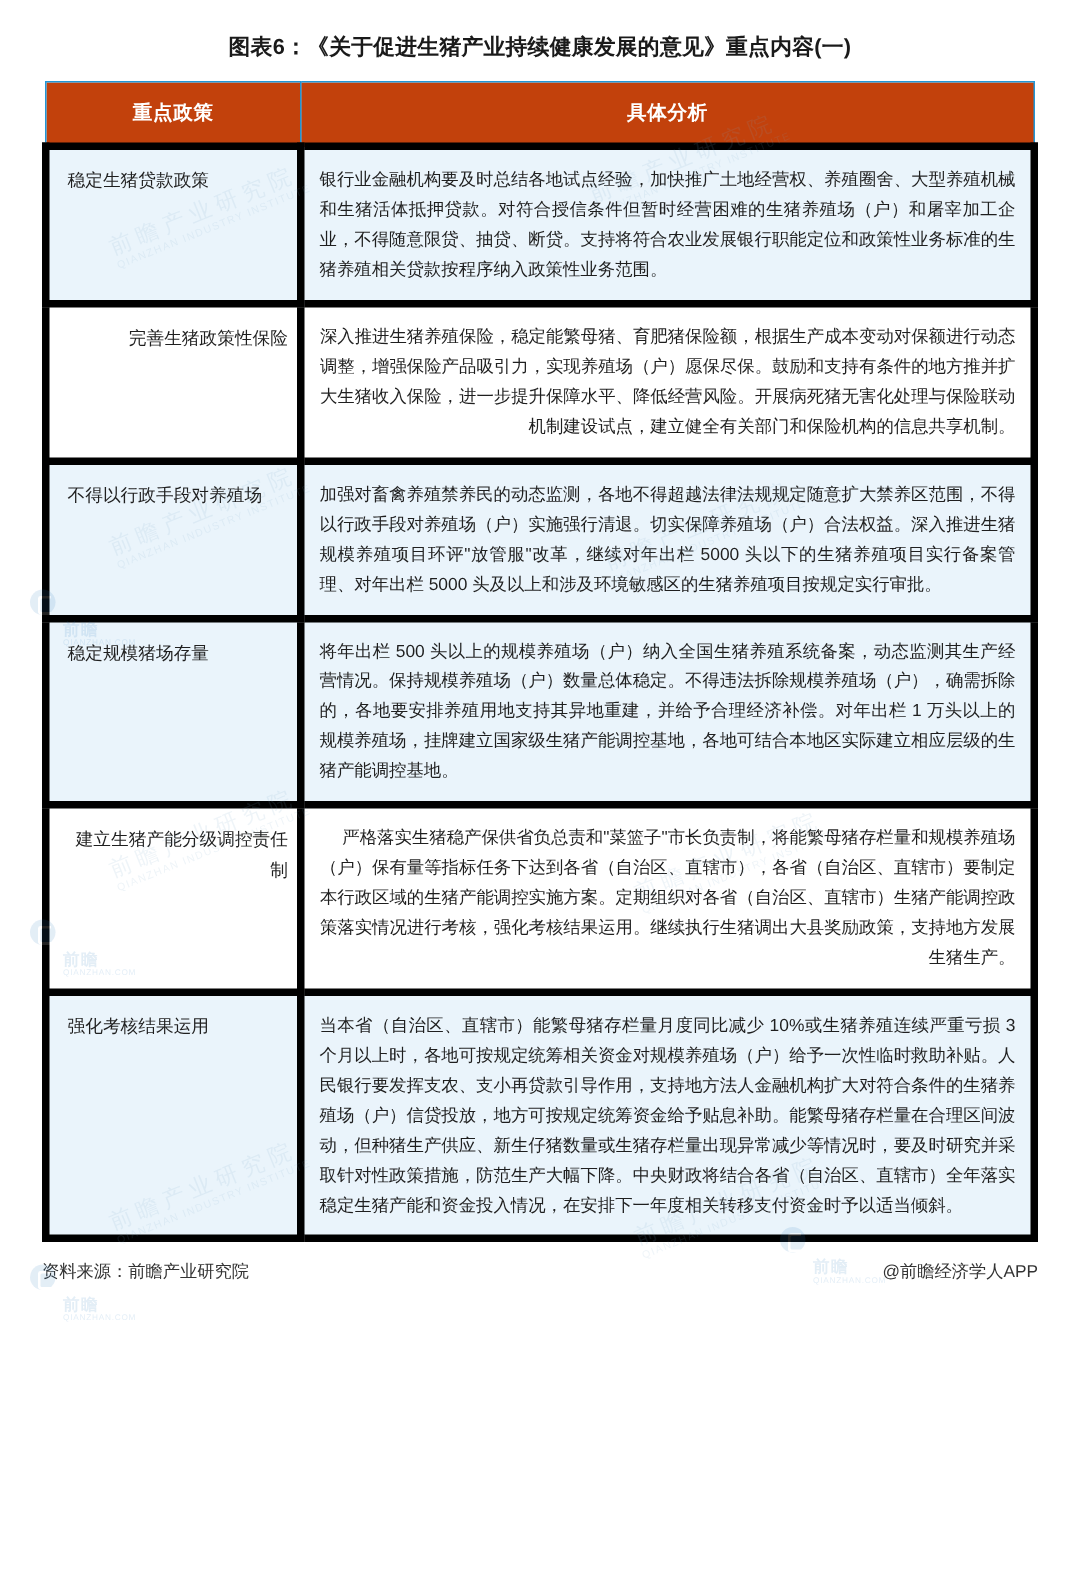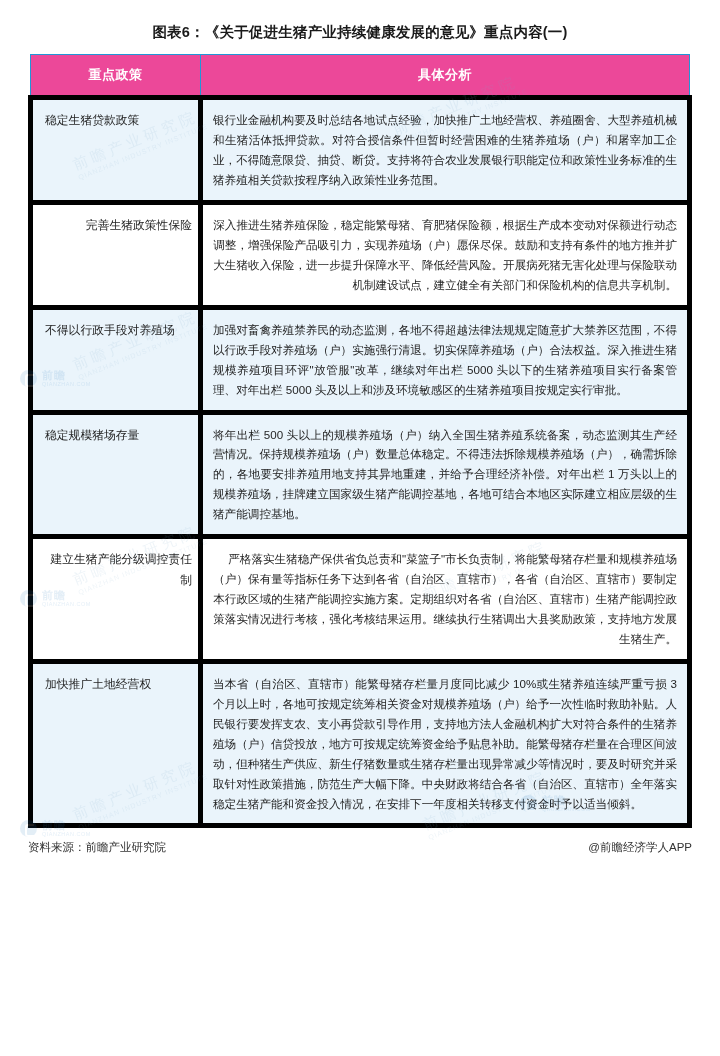--- a/index.html
+++ b/index.html
@@ -31,21 +31,21 @@
     margin: 0 0 12px 0;
     line-height: 1.4;
   }
   table.main {
     width: 100%;
     border-collapse: collapse;
     table-layout: fixed;
     border: 1px solid #bcd9f0;
   }
   table.main th {
-    background: #ec4899;
+    background: #c2410c;
     color: #ffffff;
     font-size: 13px;
     font-weight: bold;
     text-align: center;
     padding: 11px 6px;
     border: 1px solid #2196d6;
     letter-spacing: 0.5px;
   }
   table.main col.c1 { width: 170px; }
   table.main td {
@@ -109,21 +109,21 @@
   }
   .wm-logo .circle:after {
     content: "";
     position: absolute;
     left: 5px; top: 4px;
     width: 7px; height: 9px;
     border: 2px solid #fff;
     border-right: none;
     border-radius: 3px 0 0 3px;
   }
-  .wm-logo .txt { line-height: 1.05; }
+  .wm-logo .txt { line-height: 1.05; margin-top: 45px; }
   .wm-logo .txt .l1 { font-size: 11px; color: #2f7fc0; letter-spacing: 1px; font-weight: bold; }
   .wm-logo .txt .l2 { font-size: 5.5px; color: #2f7fc0; letter-spacing: 0.5px; }
 </style>
 </head>
 <body>
 
 <div class="page">
 
   <div class="title">图表6：《关于促进生猪产业持续健康发展的意见》重点内容(一)</div>
 
@@ -153,21 +153,21 @@
       </tr>
       <tr class="odd">
         <td class="policy">稳定规模猪场存量</td>
         <td class="detail">将年出栏 500 头以上的规模养殖场（户）纳入全国生猪养殖系统备案，动态监测其生产经营情况。保持规模养殖场（户）数量总体稳定。不得违法拆除规模养殖场（户），确需拆除的，各地要安排养殖用地支持其异地重建，并给予合理经济补偿。对年出栏 1 万头以上的规模养殖场，挂牌建立国家级生猪产能调控基地，各地可结合本地区实际建立相应层级的生猪产能调控基地。</td>
       </tr>
       <tr class="even">
         <td class="policy">建立生猪产能分级调控责任制</td>
         <td class="detail">严格落实生猪稳产保供省负总责和"菜篮子"市长负责制，将能繁母猪存栏量和规模养殖场（户）保有量等指标任务下达到各省（自治区、直辖市），各省（自治区、直辖市）要制定本行政区域的生猪产能调控实施方案。定期组织对各省（自治区、直辖市）生猪产能调控政策落实情况进行考核，强化考核结果运用。继续执行生猪调出大县奖励政策，支持地方发展生猪生产。</td>
       </tr>
       <tr class="odd">
-        <td class="policy">加快推广土地经营权</td>
+        <td class="policy">强化考核结果运用</td>
         <td class="detail">当本省（自治区、直辖市）能繁母猪存栏量月度同比减少 10%或生猪养殖连续严重亏损 3 个月以上时，各地可按规定统筹相关资金对规模养殖场（户）给予一次性临时救助补贴。人民银行要发挥支农、支小再贷款引导作用，支持地方法人金融机构扩大对符合条件的生猪养殖场（户）信贷投放，地方可按规定统筹资金给予贴息补助。能繁母猪存栏量在合理区间波动，但种猪生产供应、新生仔猪数量或生猪存栏量出现异常减少等情况时，要及时研究并采取针对性政策措施，防范生产大幅下降。中央财政将结合各省（自治区、直辖市）全年落实稳定生猪产能和资金投入情况，在安排下一年度相关转移支付资金时予以适当倾斜。</td>
       </tr>
     </tbody>
   </table>
 
   <div class="footer">
     <div class="left">资料来源：前瞻产业研究院</div>
     <div class="right">@前瞻经济学人APP</div>
   </div>
 

